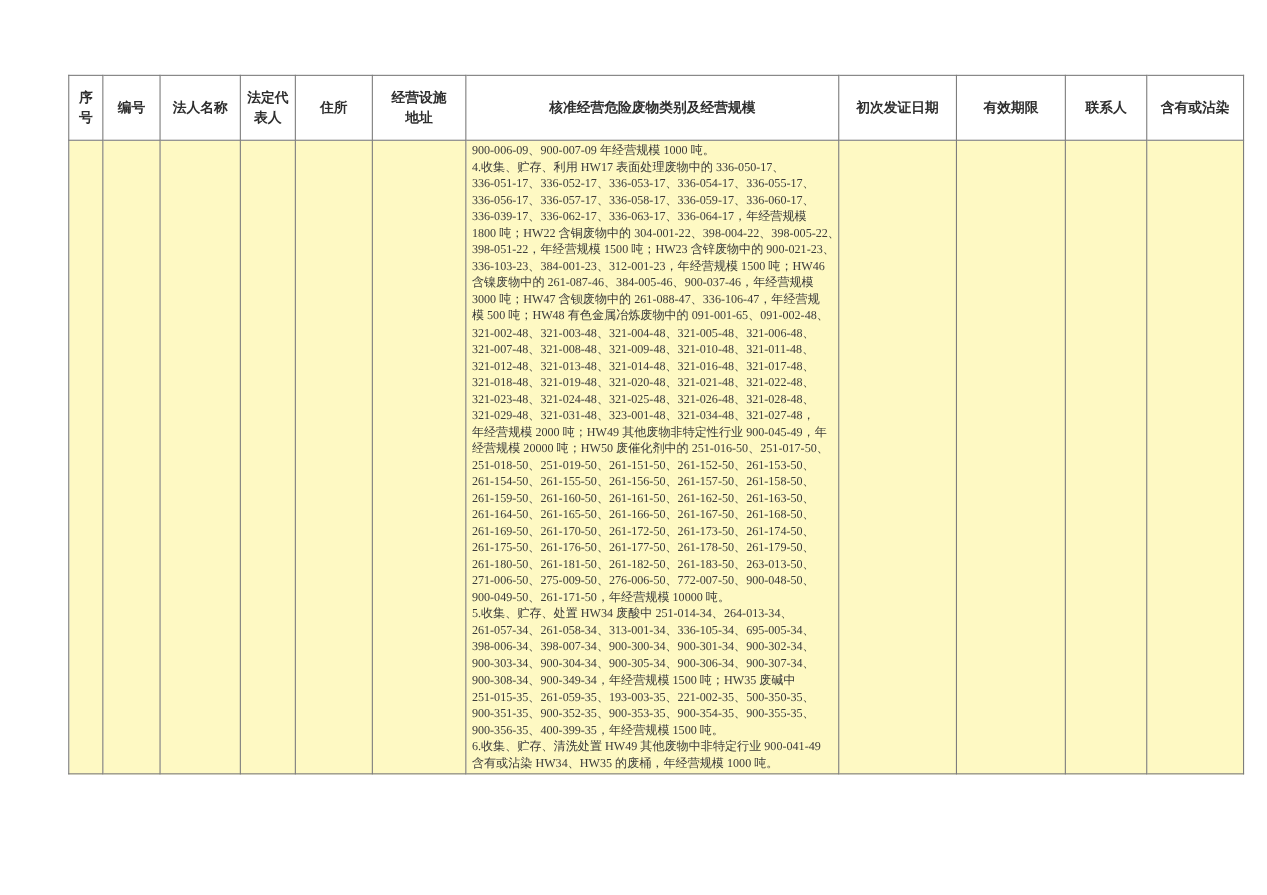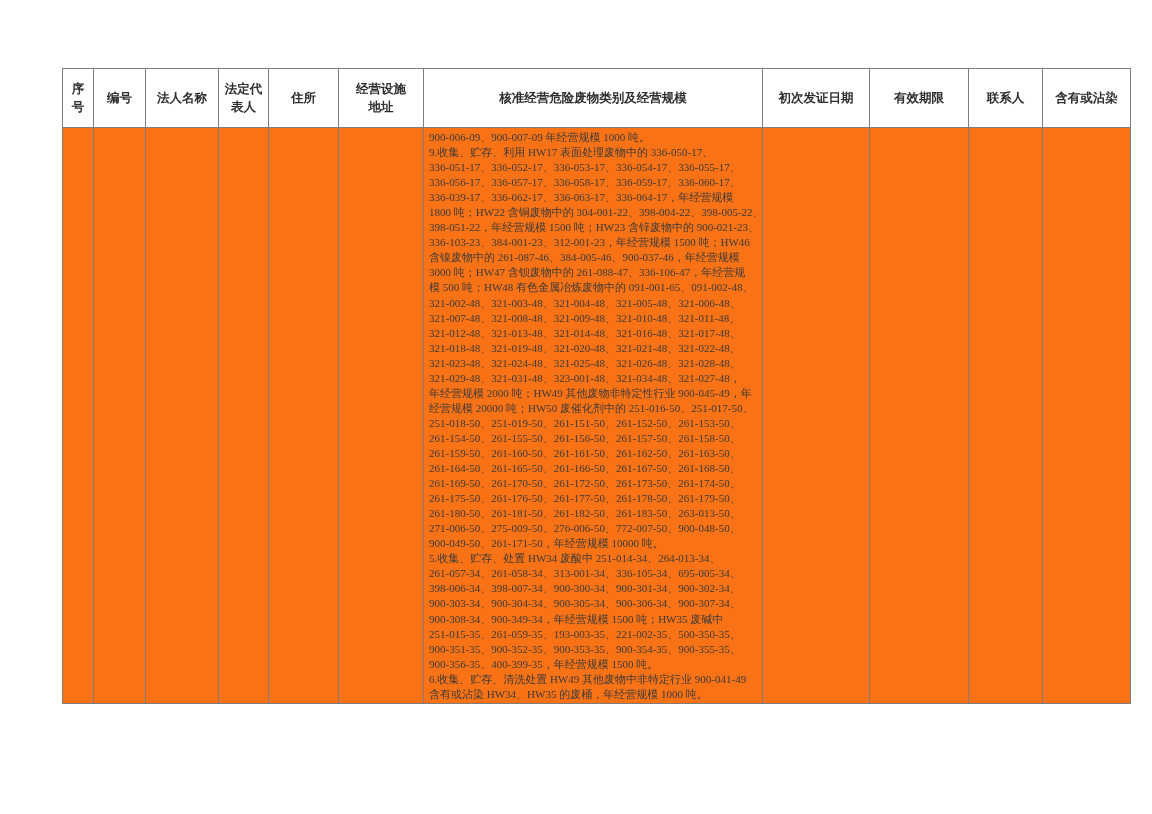--- a/index.html
+++ b/index.html
@@ -36,21 +36,21 @@
     font-weight: bold;
     text-align: center;
     vertical-align: middle;
     line-height: 1.45;
     white-space: pre-line;
     padding: 1px 2px;
   }
   .license-table tbody td {
     height: 576px;
     vertical-align: top;
-    background: #f97316;
+    background: #fef9c3;
   }
   .content {
     padding: 2px 3px 0 5px;
     font-size: 11px;
     line-height: 15.05px;
     white-space: nowrap;
     overflow: hidden;
     color: #3a3a3a;
   }
   .content .line {
@@ -107,21 +107,21 @@
       <tr>
         <td></td>
         <td></td>
         <td></td>
         <td></td>
         <td></td>
         <td></td>
         <td>
           <div class="content">
               <div class="line">900-006-09、900-007-09 年经营规模 1000 吨。</div>
-              <div class="line">9.收集、贮存、利用 HW17 表面处理废物中的 336-050-17、</div>
+              <div class="line">4.收集、贮存、利用 HW17 表面处理废物中的 336-050-17、</div>
               <div class="line">336-051-17、336-052-17、336-053-17、336-054-17、336-055-17、</div>
               <div class="line">336-056-17、336-057-17、336-058-17、336-059-17、336-060-17、</div>
               <div class="line">336-039-17、336-062-17、336-063-17、336-064-17，年经营规模</div>
               <div class="line">1800 吨；HW22 含铜废物中的 304-001-22、398-004-22、398-005-22、</div>
               <div class="line">398-051-22，年经营规模 1500 吨；HW23 含锌废物中的 900-021-23、</div>
               <div class="line">336-103-23、384-001-23、312-001-23，年经营规模 1500 吨；HW46</div>
               <div class="line">含镍废物中的 261-087-46、384-005-46、900-037-46，年经营规模</div>
               <div class="line">3000 吨；HW47 含钡废物中的 261-088-47、336-106-47，年经营规</div>
               <div class="line">模 500 吨；HW48 有色金属冶炼废物中的 091-001-65、091-002-48、</div>
               <div class="line">321-002-48、321-003-48、321-004-48、321-005-48、321-006-48、</div>

